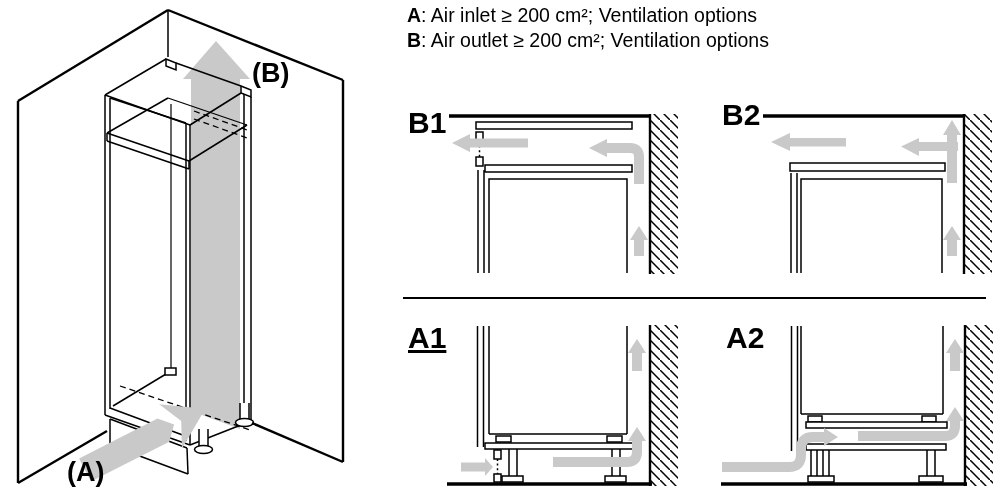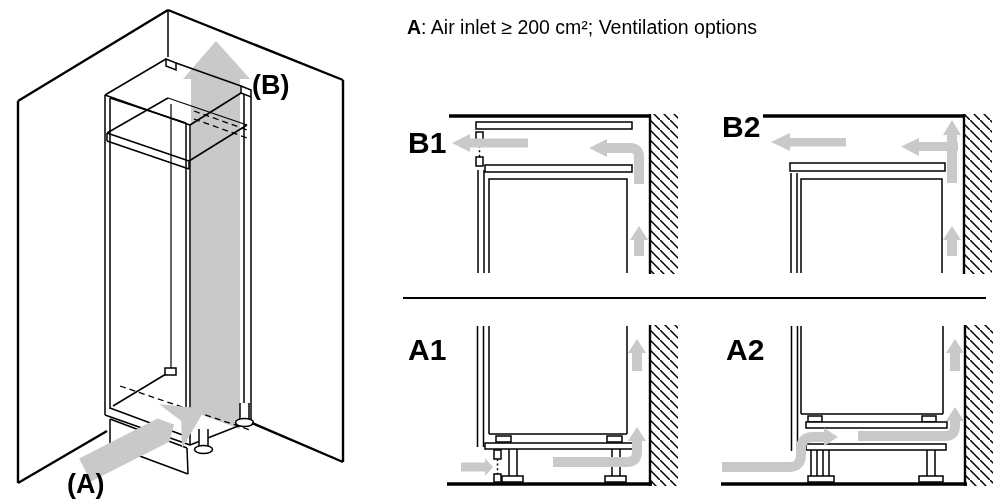--- a/index.html
+++ b/index.html
@@ -13,28 +13,28 @@
   svg{position:absolute;left:0;top:0;}
   svg .k{stroke:var(--line,#000);stroke-width:1.5;fill:none;stroke-linecap:butt;}
   svg .wf{stroke:var(--line,#000);stroke-width:1.5;fill:#fff;}
   svg .thick{stroke-width:2.4;}
   svg .xthick{stroke-width:3.6;}
   svg .dash{stroke-dasharray:6 4;stroke-width:1.3;}
   svg .dots{stroke-dasharray:2 2.6;}
   svg .ar{fill:var(--arrow-gray,#c9c9c9);stroke:none;}
   svg .ars{stroke:var(--arrow-gray,#c9c9c9);stroke-width:10;fill:none;}
   svg .white{fill:#fff;stroke:none;}
-  .lbl{position:absolute;white-space:nowrap;margin-top:12px;}
+  .lbl{position:absolute;white-space:nowrap;}
   .legend{left:407px;top:3px;font-size:19.5px;line-height:24.5px;}
   .legend b{font-weight:bold;}
   .seclbl{font-size:30px;font-weight:bold;line-height:1;}
   .isolbl{font-size:27px;font-weight:bold;line-height:1;}
-  #lbl-b1{left:408px;top:116px;text-align:right;}
+  #lbl-b1{left:408px;top:108px;text-align:right;}
   #lbl-b2{left:722px;top:100px;}
-  #lbl-a1{left:408px;top:323px;}
+  #lbl-a1{left:408px;top:323px;text-decoration:underline;}
   #lbl-a2{left:726px;top:323px;}
   #lbl-iso-b{left:252px;top:60px;}
   #lbl-iso-a{left:67px;top:459px;}
 </style>
 </head>
 <body>
 
 <div id="stage">
 
 <svg width="1000" height="500" viewBox="0 0 1000 500">
@@ -233,20 +233,21 @@
       <rect class="ar" x="950" y="352" width="10" height="19"></rect>
       <polygon class="ar" points="955,339 946,353 964,353"></polygon>
     </g>
   </g>
 
   <line x1="403" y1="298" x2="986" y2="298" stroke="var(--line,#000)" stroke-width="2"></line>
 </svg>
 
 <div class="lbl legend">
   <div><b>A</b><span>: Air inlet ≥ 200 cm²; Ventilation options</span></div>
+  <div><b>B</b><span>: Air outlet ≥ 200 cm²; Ventilation options</span></div>
 </div>
 
 <div id="lbl-b1" class="lbl seclbl">B1</div>
 <div id="lbl-b2" class="lbl seclbl">B2</div>
 <div id="lbl-a1" class="lbl seclbl">A1</div>
 <div id="lbl-a2" class="lbl seclbl">A2</div>
 
 <div id="lbl-iso-b" class="lbl isolbl">(B)</div>
 <div id="lbl-iso-a" class="lbl isolbl">(A)</div>
 

